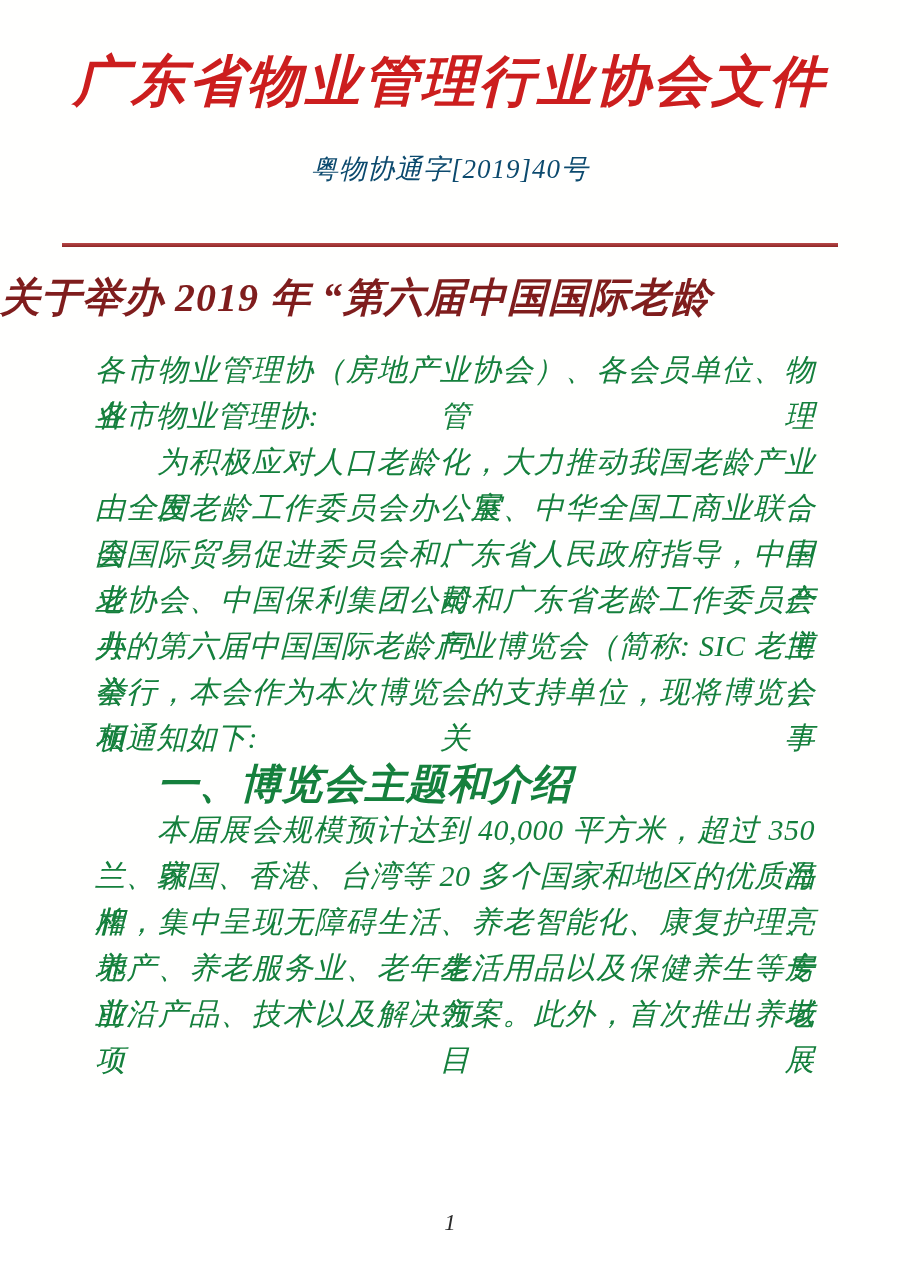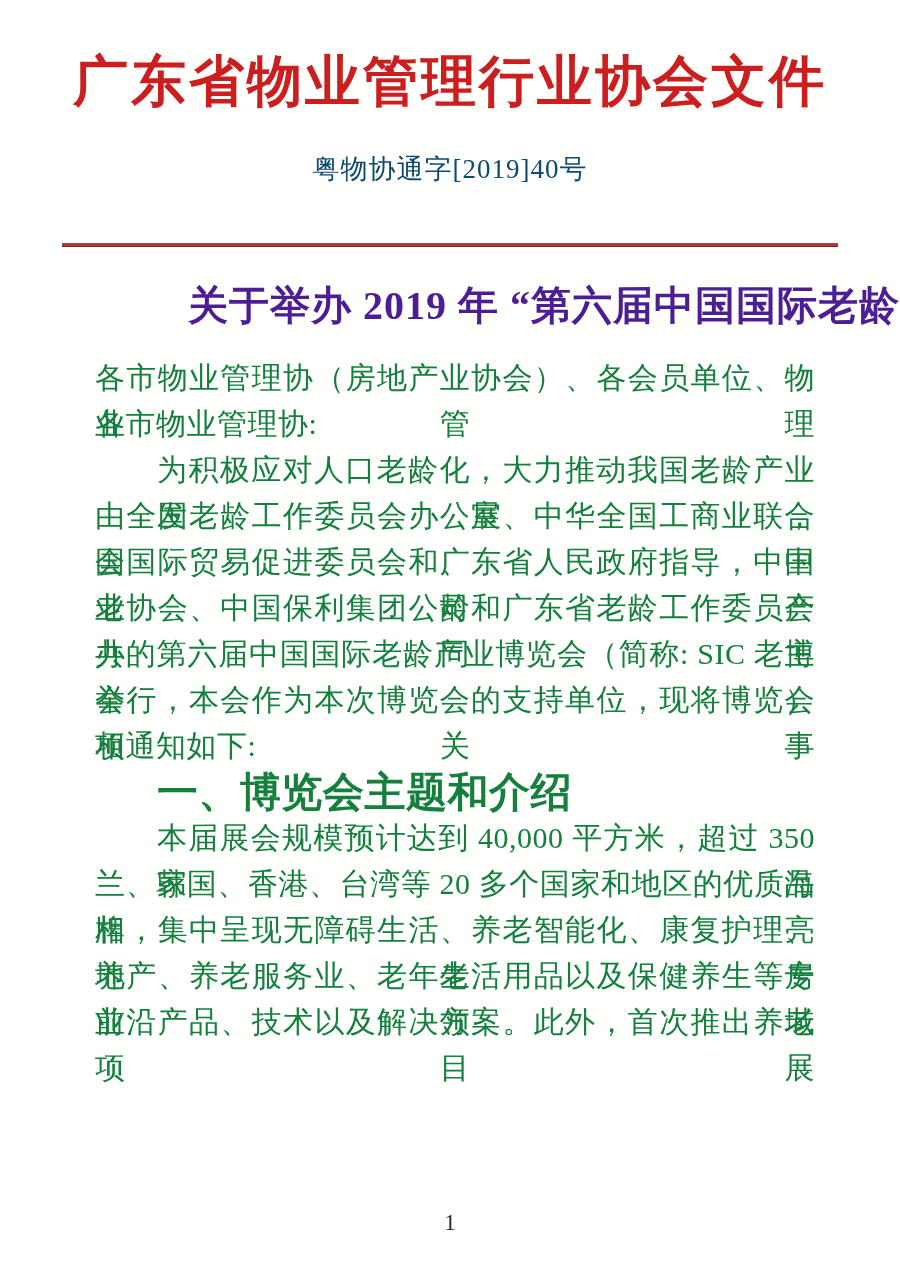--- a/index.html
+++ b/index.html
@@ -10,20 +10,21 @@
     font-family: "Liberation Serif", "DejaVu Serif", serif;
     color: #1e1e1e;
     position: relative;
     overflow: hidden;
   }
   .page {
     width: 900px;
     height: 1096px;
     background: #fffffe;
     padding-top: 48px;
+    font-style: italic;
   }
   .red-header {
     text-align: center;
     font-size: 55px;
     font-weight: bold;
     letter-spacing: 3px;
     color: #cc1e1e;
     line-height: 1.25;
   }
   .doc-number {
@@ -34,25 +35,25 @@
     letter-spacing: 1px;
   }
   .red-rule {
     margin: 56px auto 0 auto;
     width: 776px;
     height: 4px;
     background: linear-gradient(to bottom, #b84a4a, #8e2626);
     border: none;
   }
   .doc-title {
-    margin-top: 28px;
-    text-align: right;
+    margin-top: 20px;
+    text-align: left;
     font-size: 40px;
     font-weight: bold;
-    color: #4c1d95;
+    color: #7f1d1d;
     line-height: 62px;
     letter-spacing: 1px;
   }
   .body-text {
     margin: 18px 85px 0 95px;
     font-size: 30px;
     color: #15803d;
   }
   .line {
     line-height: 46px;

